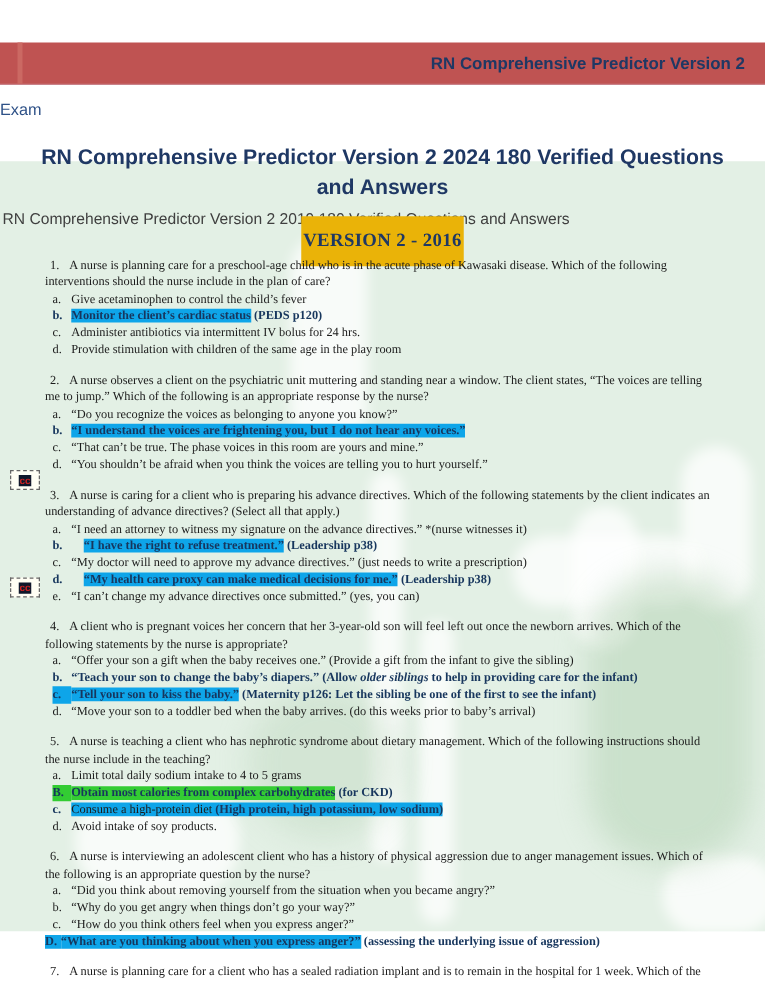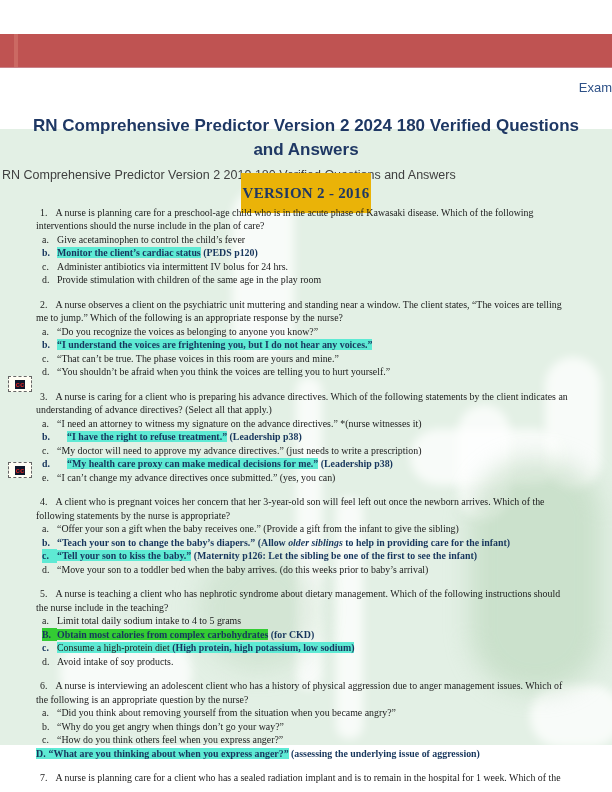--- a/index.html
+++ b/index.html
@@ -10,21 +10,21 @@
   
   .banner { position:absolute; top:34px; left:0; width:612px; height:34px;
             background:#bf5352; border-bottom:1px solid #c98289; }
   .banner-stripe { position:absolute; left:14px; top:0; width:4px; height:100%;
                    background:#cb6963; }
   .banner-title { position:absolute; right:16px; top:0; height:34px; line-height:34px;
                   font-family:"Liberation Sans", sans-serif; font-weight:bold;
                   font-size:13.5px; color:#1f3864; }
 
   
-  .exam-label { position:absolute; top:80px; left:0; width:612px; text-align:right;
+  .exam-label { position:absolute; top:80px; left:0; width:612px; text-align:left;
                 font-family:"Liberation Sans", sans-serif; font-size:13px; color:#2e5187; }
   .main-title { position:absolute; top:114px; left:20px; width:572px; text-align:center;
                 font-family:"Liberation Sans", sans-serif; font-weight:bold;
                 font-size:17px; line-height:24px; color:#1f3864; z-index:3; }
 
   
   .panel { position:absolute; top:129px; left:0; width:612px; height:616px;
            background:#e3f0e5; overflow:hidden; z-index:0; }
   .wm { position:absolute; background:rgba(255,255,255,0.75); filter:blur(5px); }
   .wm-dark { position:absolute; filter:blur(12px); }
@@ -44,37 +44,38 @@
   .qnum { margin-right:8px; }
   .opt { display:flex; padding-left:6px; }
   .letter { flex:0 0 15px; }
   .otext { flex:1; }
   .opt.tab .otext { padding-left:10px; }
   .opt.flush { padding-left:0; display:block; }
   .letter-inline { padding-right:3px; }
 
   .b { font-weight:bold; color:#17365d; }
   .i { font-style:italic; }
-  .hl-yellow { background:#5eead4; }
+  .hl-yellow { background:#0ea5e9; }
   .hl-green { background:#33cc33; }
 
   
   .cc { position:absolute; left:8px; width:24px; height:16px;
         border:1px dashed #666; background:#fffef4; z-index:4;
         display:flex; align-items:center; justify-content:center;
         font-family:"Liberation Sans", sans-serif; font-weight:bold; font-size:8px;
         color:#cc2222; cursor:pointer; }
   .cc span { background:#0f172a; padding:0 1px; }
   .cc1 { top:376px; } .cc2 { top:462px; }
 </style>
 </head>
 <body>
 
 <div class="banner">
   <div class="banner-stripe"></div>
+  <div class="banner-title">RN Comprehensive Predictor Version 2</div>
 </div>
 
 <div class="exam-label">Exam</div>
 <div class="main-title">RN Comprehensive Predictor Version 2 2024 180 Verified Questions and Answers</div>
 
 <div class="panel">
   <div class="wm" style="left:458px; top:276px; width:52px; height:115px; border-radius:26px;"></div>
   <div class="wm" style="left:410px; top:300px; width:152px; height:56px; border-radius:28px;"></div>
   <div class="wm" style="left:545px; top:228px; width:56px; height:132px; border-radius:28px;"></div>
   <div class="wm" style="left:296px; top:248px; width:26px; height:312px; border-radius:13px;"></div>

